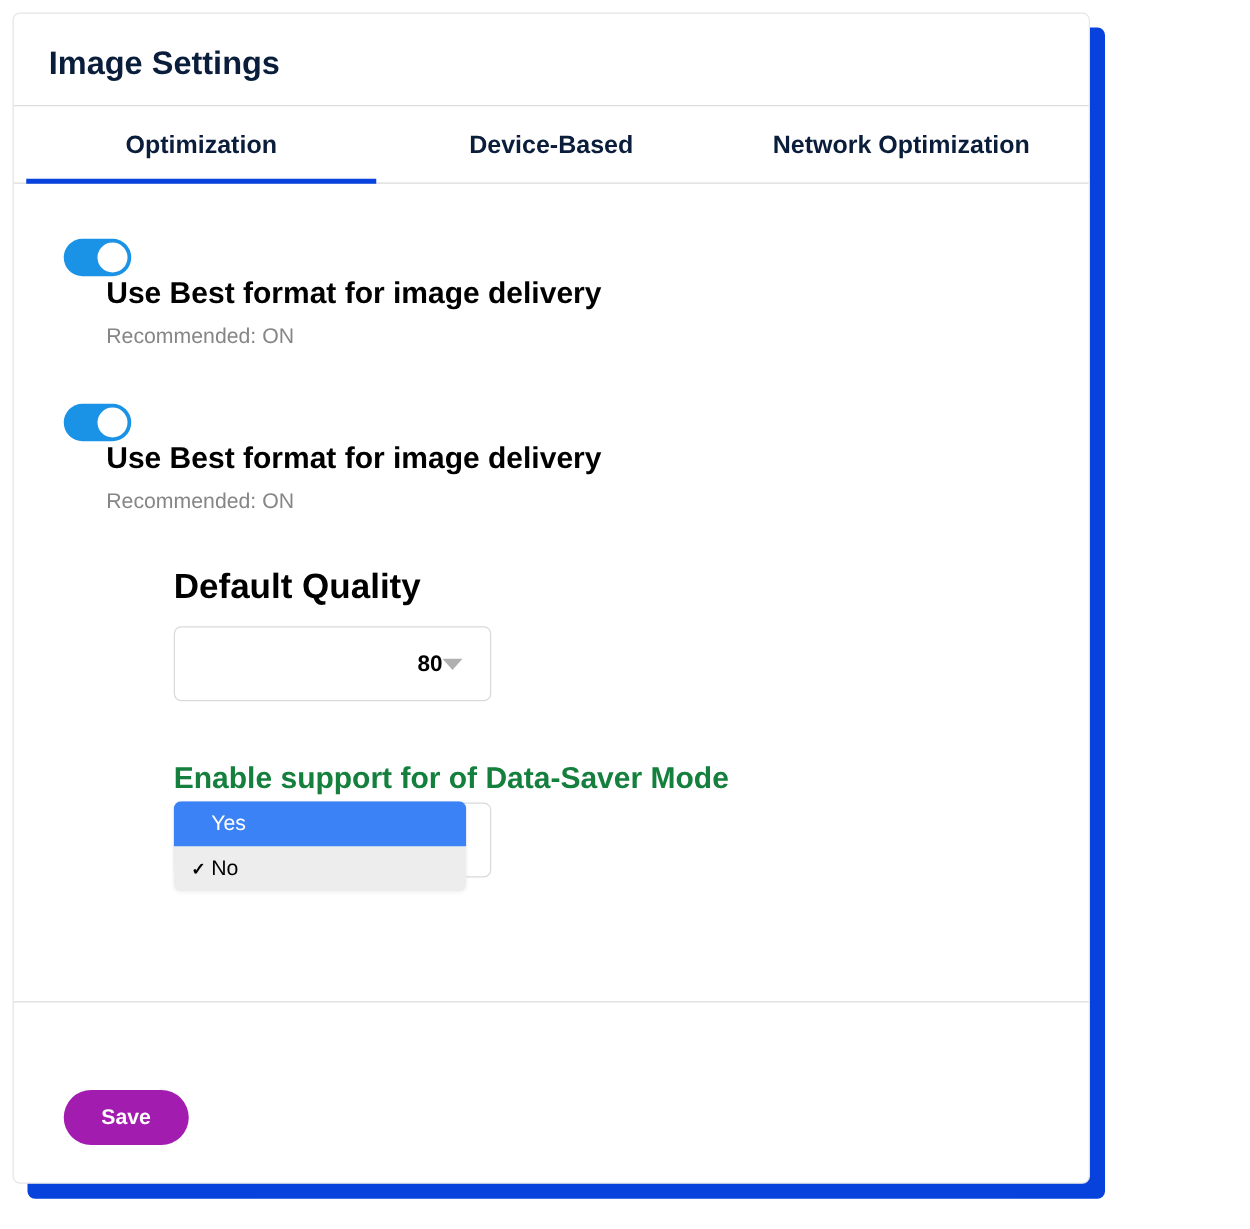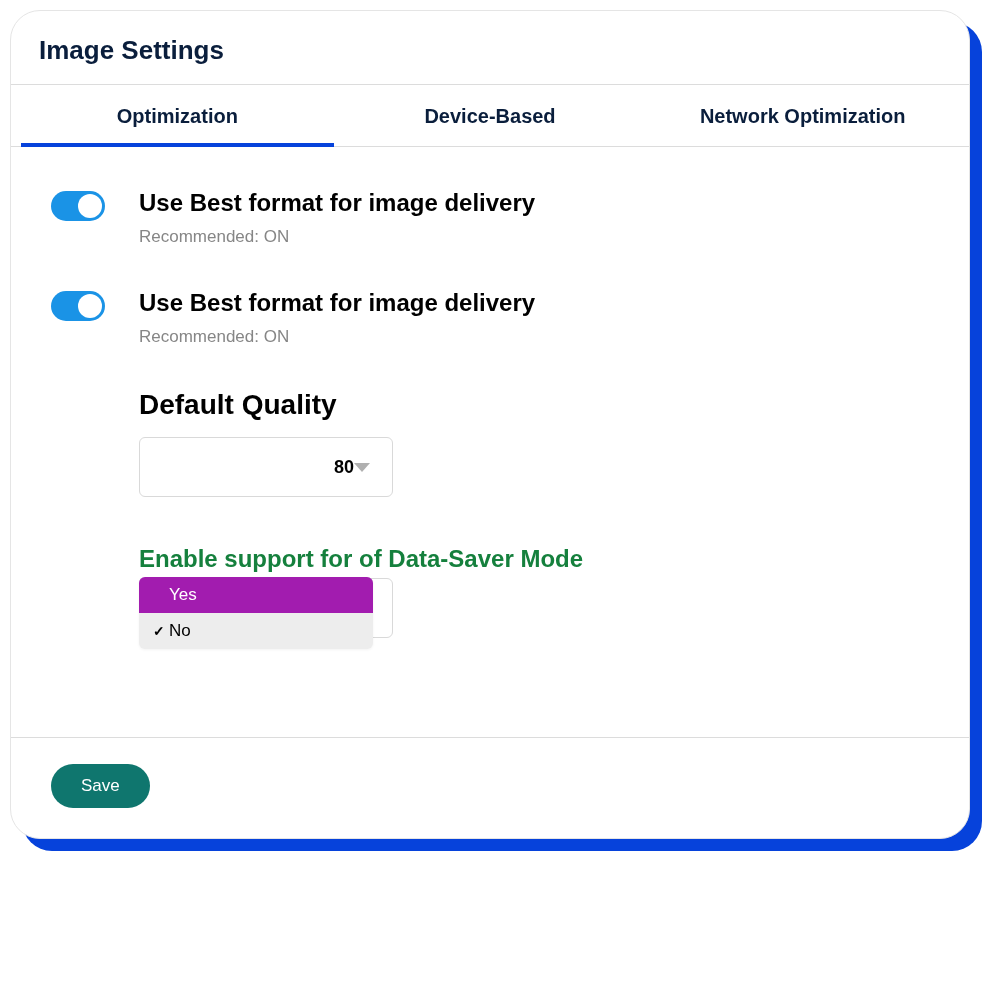--- a/index.html
+++ b/index.html
@@ -5,25 +5,25 @@
     * { box-sizing: border-box; margin: 0; padding: 0; }
     body {
       font-family: -apple-system, BlinkMacSystemFont, "Segoe UI", Helvetica, Arial, sans-serif;
       background: #fff;
       padding: 10px;
       width: 1000px;
       height: 983px;
       overflow: hidden;
     }
     .card {
-      width: 960px;
+      width: 862px;
       margin: 0;
       background: #fff;
       border: 1px solid #e5e5e5;
-      border-radius: 30px;
+      border-radius: 6px;
       box-shadow: 12px 12px 0 0 #0642db;
       padding: 24px 0 30px 0;
       position: relative;
     }
     .title {
       font-size: 26px;
       font-weight: 700;
       color: #0a1e3c;
       padding: 0 28px 18px 28px;
     }
@@ -53,20 +53,21 @@
       height: 4px;
       background: #0642db;
     }
     .content {
       padding: 42px 40px 10px 40px;
     }
     .setting-row {
       display: flex;
       align-items: flex-start;
       margin-bottom: 42px;
+      flex-direction: column;
     }
     .toggle {
       width: 54px;
       height: 30px;
       background: #1a93e6;
       border-radius: 15px;
       position: relative;
       cursor: pointer;
       flex-shrink: 0;
       margin-top: 2px;
@@ -162,21 +163,21 @@
     .dropdown-option {
       display: flex;
       align-items: center;
       height: 36px;
       padding: 0 14px;
       font-size: 17px;
       font-weight: 500;
       cursor: pointer;
     }
     .dropdown-option.highlighted {
-      background: #a21caf;
+      background: #3b82f6;
       color: #fff;
     }
     .dropdown-option .check-slot {
       width: 16px;
       display: inline-block;
     }
     .dropdown-option .check-icon {
       font-weight: 700;
       font-size: 14px;
     }
@@ -185,28 +186,29 @@
     }
     .footer-divider {
       border: none;
       border-top: 1px solid #dcdcdc;
       margin-top: 8px;
     }
     .footer {
       padding: 26px 0 0 40px;
     }
     .save-btn {
-      background: #0f766e;
+      background: #a21caf;
       color: #fff;
       border: none;
       border-radius: 24px;
       padding: 12px 30px;
       font-size: 17px;
-      font-weight: 400;
-      cursor: pointer;
+      font-weight: 700;
+      cursor: pointer;
+      margin-top: 44px;
     }
   </style>
 </head>
 <body>
 
 <div class="card">
 
   <div class="title">Image Settings</div>
   <hr class="title-divider">
 

